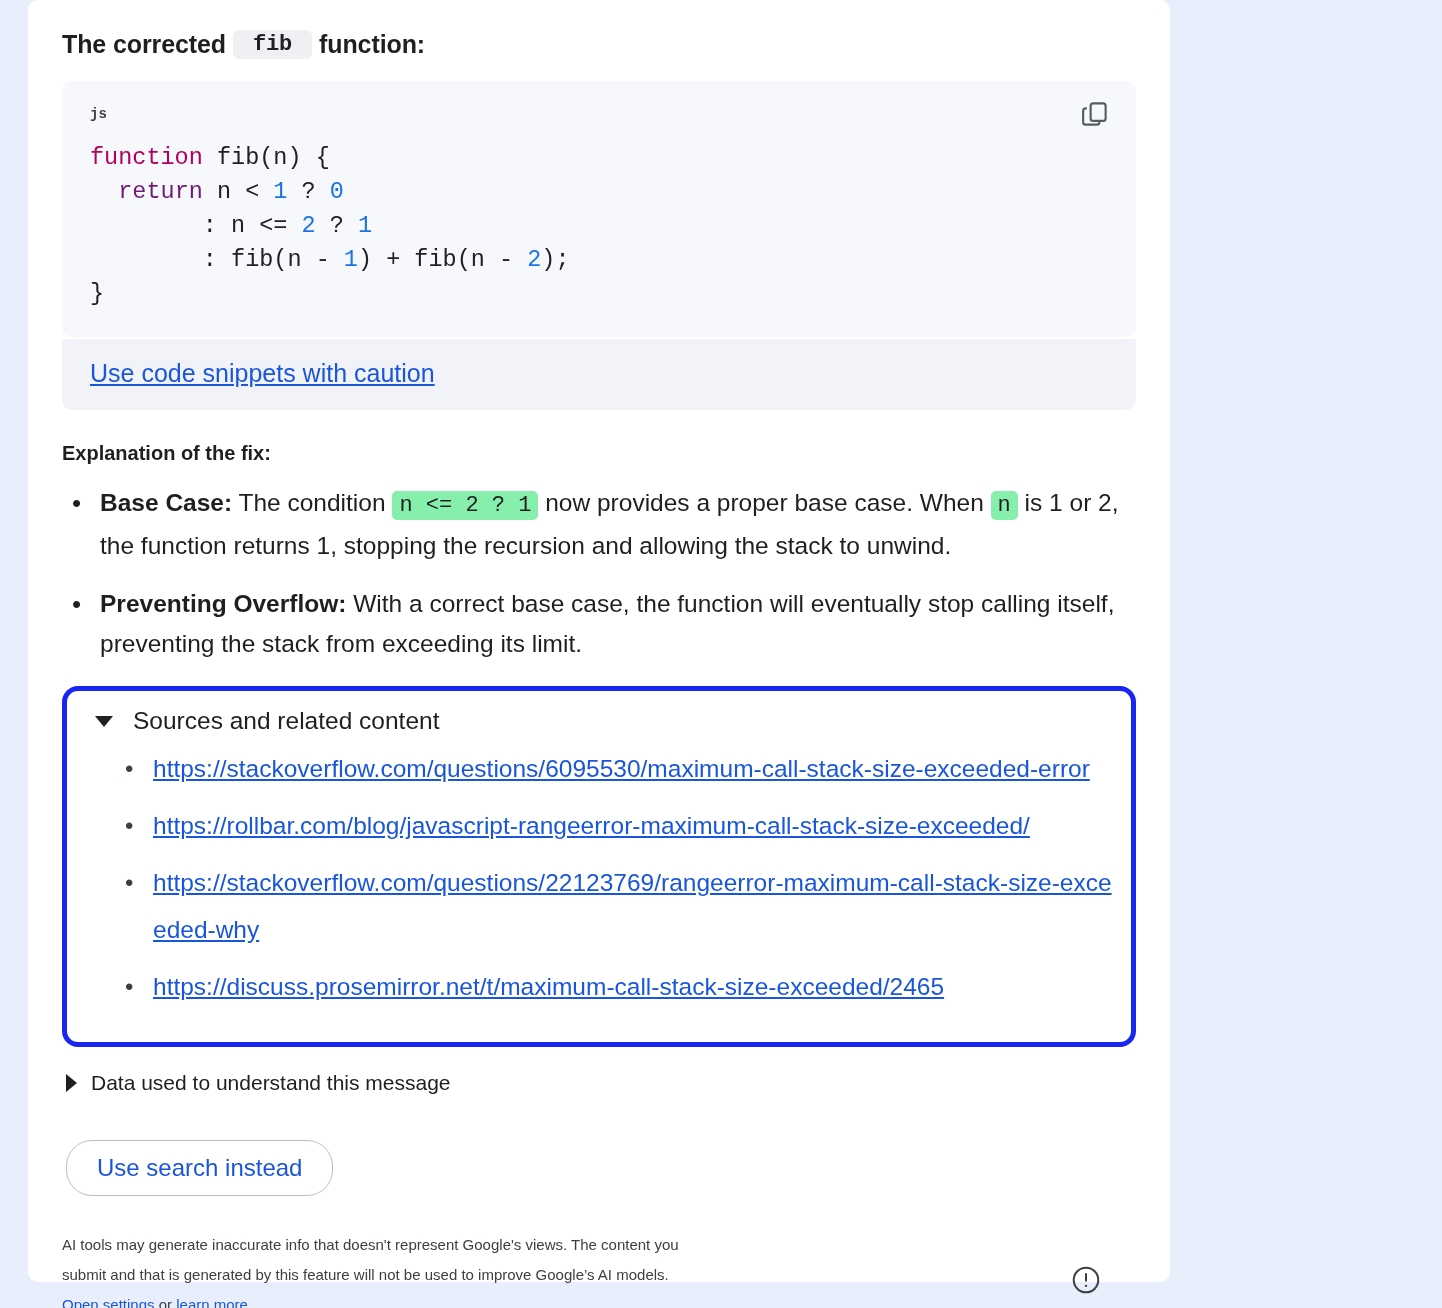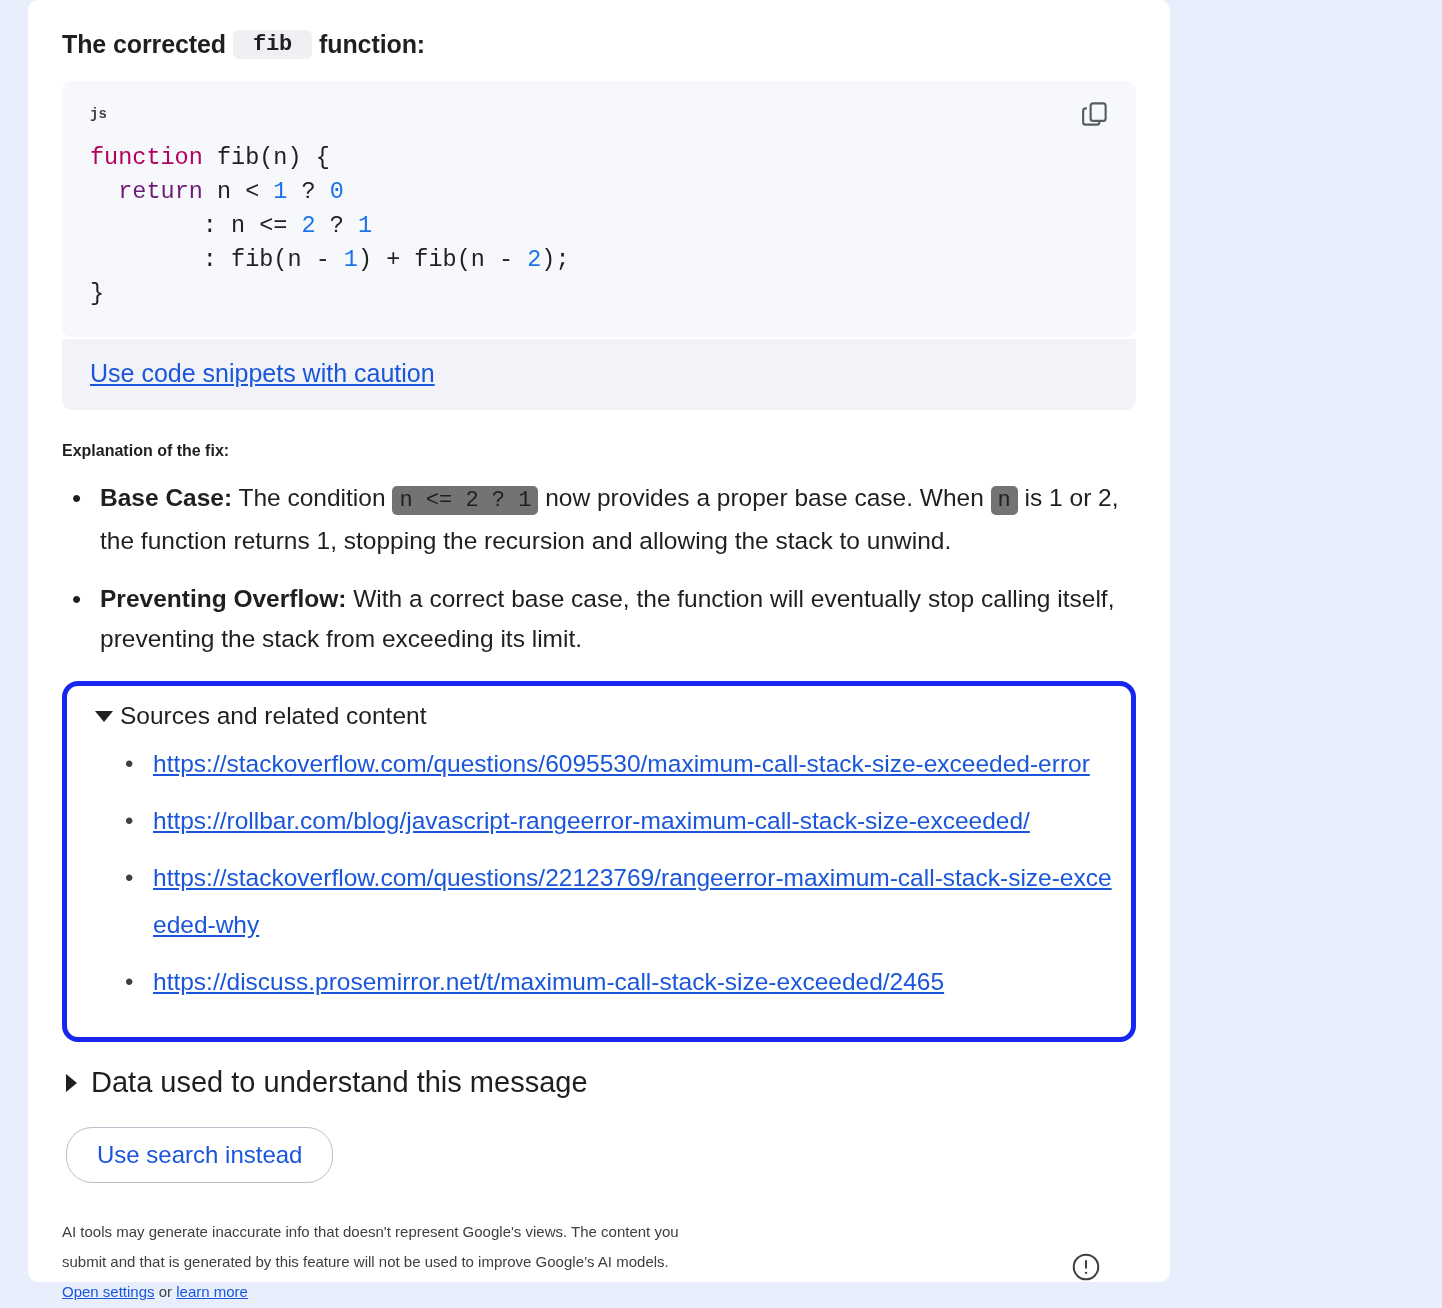--- a/index.html
+++ b/index.html
@@ -95,21 +95,21 @@
     padding: 20px 28px 22px 28px;
   }
   .caution-link {
     color: #1a56db;
     font-size: 25px;
     text-decoration: underline;
     cursor: pointer;
   }
 
   .subheading {
-    font-size: 16px;
+    font-size: 20px;
     font-weight: bold;
     color: #1f1f1f;
     margin: 32px 0 18px 0;
   }
 
   ul.explain {
     margin: 0;
     padding: 0 0 0 34px;
     list-style: none;
   }
@@ -125,39 +125,39 @@
     content: "•";
     position: absolute;
     left: -24px;
     top: 0;
     font-size: 26px;
     color: #1f1f1f;
   }
   .b { font-weight: bold; }
   code.inline-sm {
     font-family: "Liberation Mono", monospace;
-    background: #737373;
+    background: #86efac;
     border-radius: 5px;
     padding: 2px 7px;
     font-size: 22px;
     color: #1f1f1f;
   }
 
   
   .sources-box {
     border: 5px solid #1726f0;
     border-radius: 16px;
     margin: 22px 0 0 0;
     padding: 12px 14px 20px 14px;
     box-sizing: border-box;
   }
   .disclosure {
     display: flex;
     align-items: center;
-    gap: 7px;
+    gap: 20px;
     font-size: 24.5px;
     color: #1f1f1f;
     cursor: pointer;
     padding: 4px 0 4px 14px;
   }
   .tri-down {
     width: 0; height: 0;
     border-left: 9px solid transparent;
     border-right: 9px solid transparent;
     border-top: 11px solid #1f1f1f;
@@ -193,23 +193,23 @@
     font-size: 24.5px;
     text-decoration: underline;
     word-break: break-all;
     cursor: pointer;
   }
 
   .data-used {
     display: flex;
     align-items: center;
     gap: 14px;
-    font-size: 29px;
-    color: #1f1f1f;
-    margin: 24px 0 0 4px;
+    font-size: 21px;
+    color: #1f1f1f;
+    margin: 24px 0 17px 4px;
     cursor: pointer;
   }
 
   .search-btn {
     display: inline-block;
     margin: 28px 0 0 4px;
     border: 1.5px solid #b8c0cc;
     border-radius: 26px;
     padding: 13px 30px;
     font-size: 24px;

